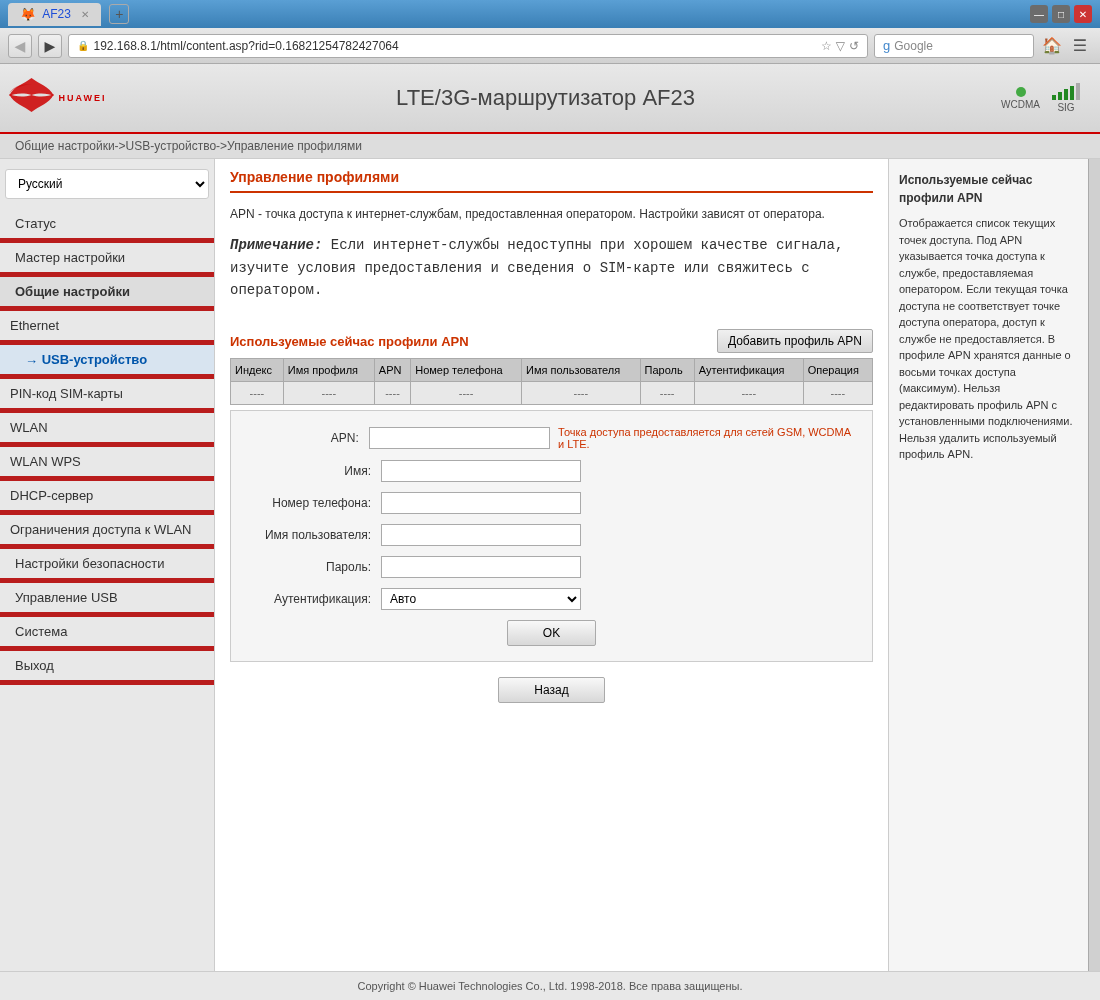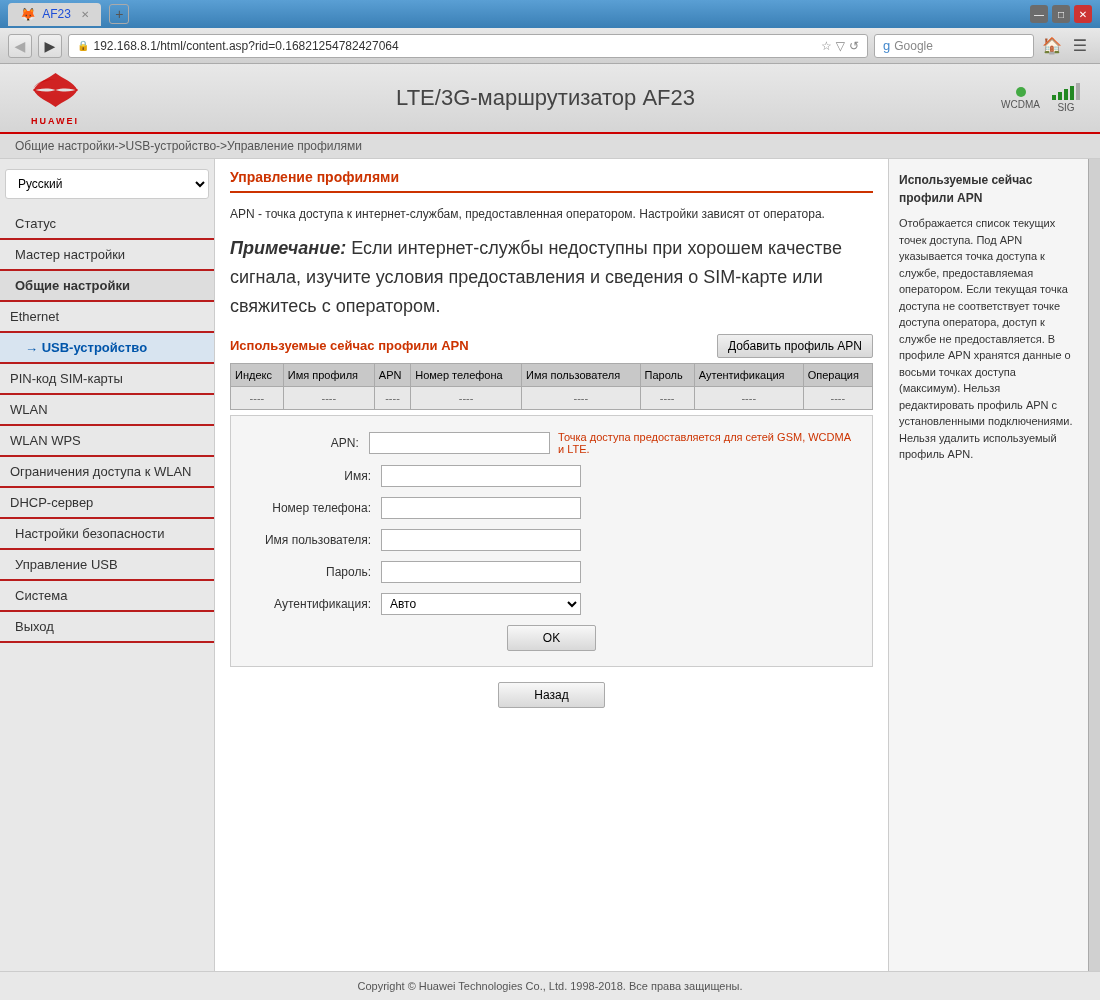--- a/index.html
+++ b/index.html
@@ -29,57 +29,57 @@
     .search-text { color: #888; font-size: 12px; }
     .toolbar-right { display: flex; gap: 4px; }
     .toolbar-icon-btn { width: 24px; height: 24px; display: flex; align-items: center; justify-content: center; cursor: pointer; color: #555; font-size: 16px; }
 
     
     .page-content { flex: 1; display: flex; flex-direction: column; background: #f0f0f0; overflow: hidden; }
 
     
     .site-header { background: linear-gradient(to bottom, #e8e8e8, #d5d5d5); border-bottom: 2px solid #c00; height: 70px; display: flex; align-items: center; padding: 0 20px; }
     .logo-area { display: flex; align-items: center; gap: 8px; }
-    .huawei-logo { width: 70px; height: 50px; display: flex; flex-direction: column; align-items: center; justify-content: center; text-align: right; }
+    .huawei-logo { width: 70px; height: 50px; display: flex; flex-direction: row; align-items: center; justify-content: center; text-align: right; }
     .logo-graphic { color: #cc0000; font-size: 28px; font-weight: bold; }
     .logo-text { color: #cc0000; font-size: 9px; letter-spacing: 2px; font-weight: bold; }
     .site-title { font-size: 22px; color: #444; font-weight: normal; flex: 1; text-align: center; }
     .signal-area { display: flex; align-items: center; gap: 12px; font-size: 11px; color: #555; }
     .signal-dot { width: 10px; height: 10px; border-radius: 50%; background: #44aa44; display: inline-block; }
     .signal-bars { display: flex; align-items: flex-end; gap: 2px; }
     .bar { background: #228822; width: 4px; }
 
     
     .breadcrumb-bar { background: #ddd; padding: 5px 15px; font-size: 12px; color: #555; border-bottom: 1px solid #ccc; }
 
     
     .main-layout { display: flex; flex: 1; overflow: hidden; }
 
     
     .sidebar { width: 215px; background: #e8e8e8; border-right: 1px solid #ccc; overflow-y: auto; }
     .lang-select { width: 100%; padding: 6px 8px; border: 1px solid #ccc; border-radius: 3px; background: white; font-size: 12px; margin: 5px 0; }
     .sidebar-section { padding: 0; }
-    .sidebar-item { padding: 7px 15px; cursor: pointer; color: #333; font-size: 13px; border-bottom: 2px solid #b91c1c; }
+    .sidebar-item { padding: 7px 15px; cursor: pointer; color: #333; font-size: 13px; border-bottom: 5px solid #b91c1c; }
     .sidebar-item.section-header { font-weight: bold; background: #ddd; }
     .sidebar-item.sub { padding-left: 10px; }
     .sidebar-item.sub-active { padding-left: 25px; color: #0055aa; font-weight: bold; background: #d8e4f0; }
     .sidebar-item.sub-active::before { content: "→ "; }
     .lang-wrapper { padding: 5px; }
 
     
     .content-area { flex: 1; overflow-y: auto; padding: 10px 15px; background: white; }
 
     
     .right-panel { width: 200px; background: #f5f5f5; border-left: 1px solid #ccc; padding: 12px 10px; font-size: 11px; color: #333; line-height: 1.5; overflow-y: auto; }
     .right-panel h3 { font-size: 12px; font-weight: bold; margin-bottom: 8px; }
 
     
     .section-title { color: #cc3300; font-size: 14px; font-weight: bold; margin-bottom: 12px; border-bottom: 2px solid #cc3300; padding-bottom: 6px; }
     .description { font-size: 12px; color: #333; line-height: 1.6; margin-bottom: 10px; }
-    .note { font-size: 18px; color: #333; line-height: 1.6; margin-bottom: 13px; }
+    .note { font-size: 14px; color: #333; line-height: 1.6; margin-bottom: 28px; font-family: Liberation Mono, monospace; }
     .note strong { font-style: italic; }
 
     .apn-table-section { margin-bottom: 5px; }
     .apn-header-row { display: flex; align-items: center; margin-bottom: 5px; }
     .apn-title { color: #cc3300; font-size: 13px; font-weight: bold; flex: 1; }
     .add-btn { background: linear-gradient(to bottom, #f0f0f0, #d8d8d8); border: 1px solid #aaa; padding: 4px 10px; font-size: 12px; cursor: pointer; border-radius: 2px; }
 
     .apn-table { width: 100%; border-collapse: collapse; font-size: 11px; margin-bottom: 0; }
     .apn-table th { background: #c8c8c8; border: 1px solid #aaa; padding: 5px 4px; text-align: left; font-weight: normal; }
     .apn-table td { background: #e8e8e8; border: 1px solid #aaa; padding: 5px 4px; text-align: center; color: #666; }
@@ -210,24 +210,24 @@
           <div class="sidebar-item sub">
             <span>PIN-код SIM-карты</span>
           </div>
           <div class="sidebar-item sub">
             <span>WLAN</span>
           </div>
           <div class="sidebar-item sub">
             <span>WLAN WPS</span>
           </div>
           <div class="sidebar-item sub">
+            <span>DHCP-сервер</span>
+          </div>
+          <div class="sidebar-item sub">
             <span>Ограничения доступа к WLAN</span>
-          </div>
-          <div class="sidebar-item sub">
-            <span>DHCP-сервер</span>
           </div>
           <div class="sidebar-item">
             <span>Настройки безопасности</span>
           </div>
           <div class="sidebar-item">
             <span>Управление USB</span>
           </div>
           <div class="sidebar-item">
             <span>Система</span>
           </div>

